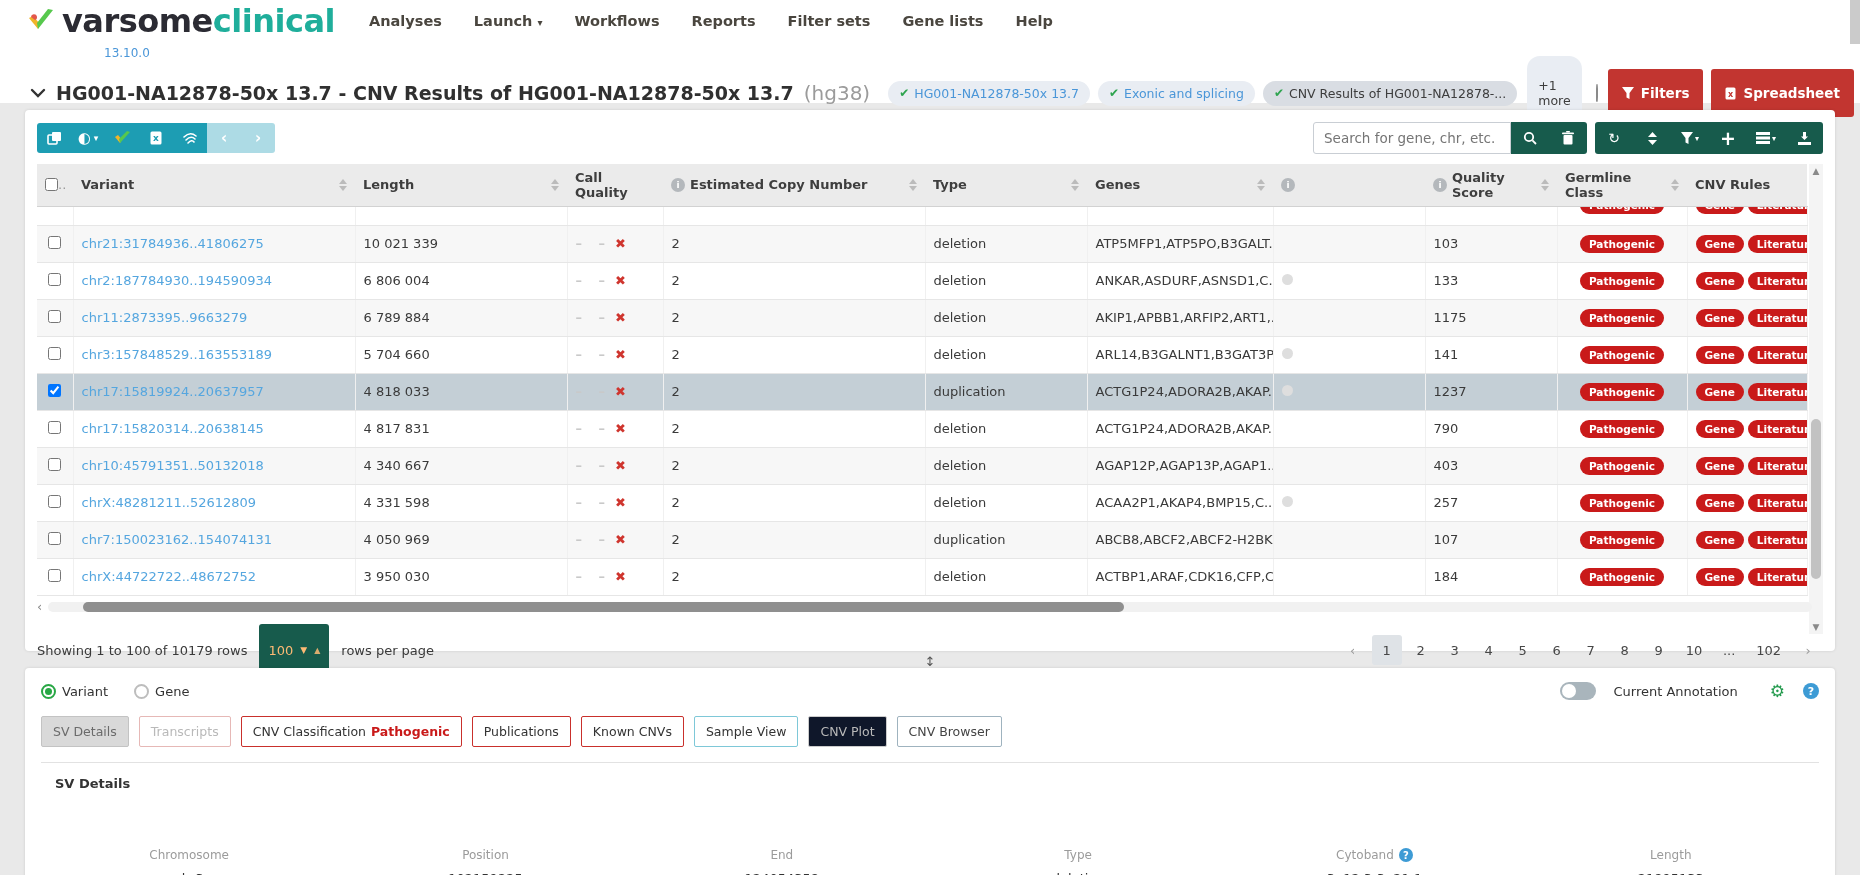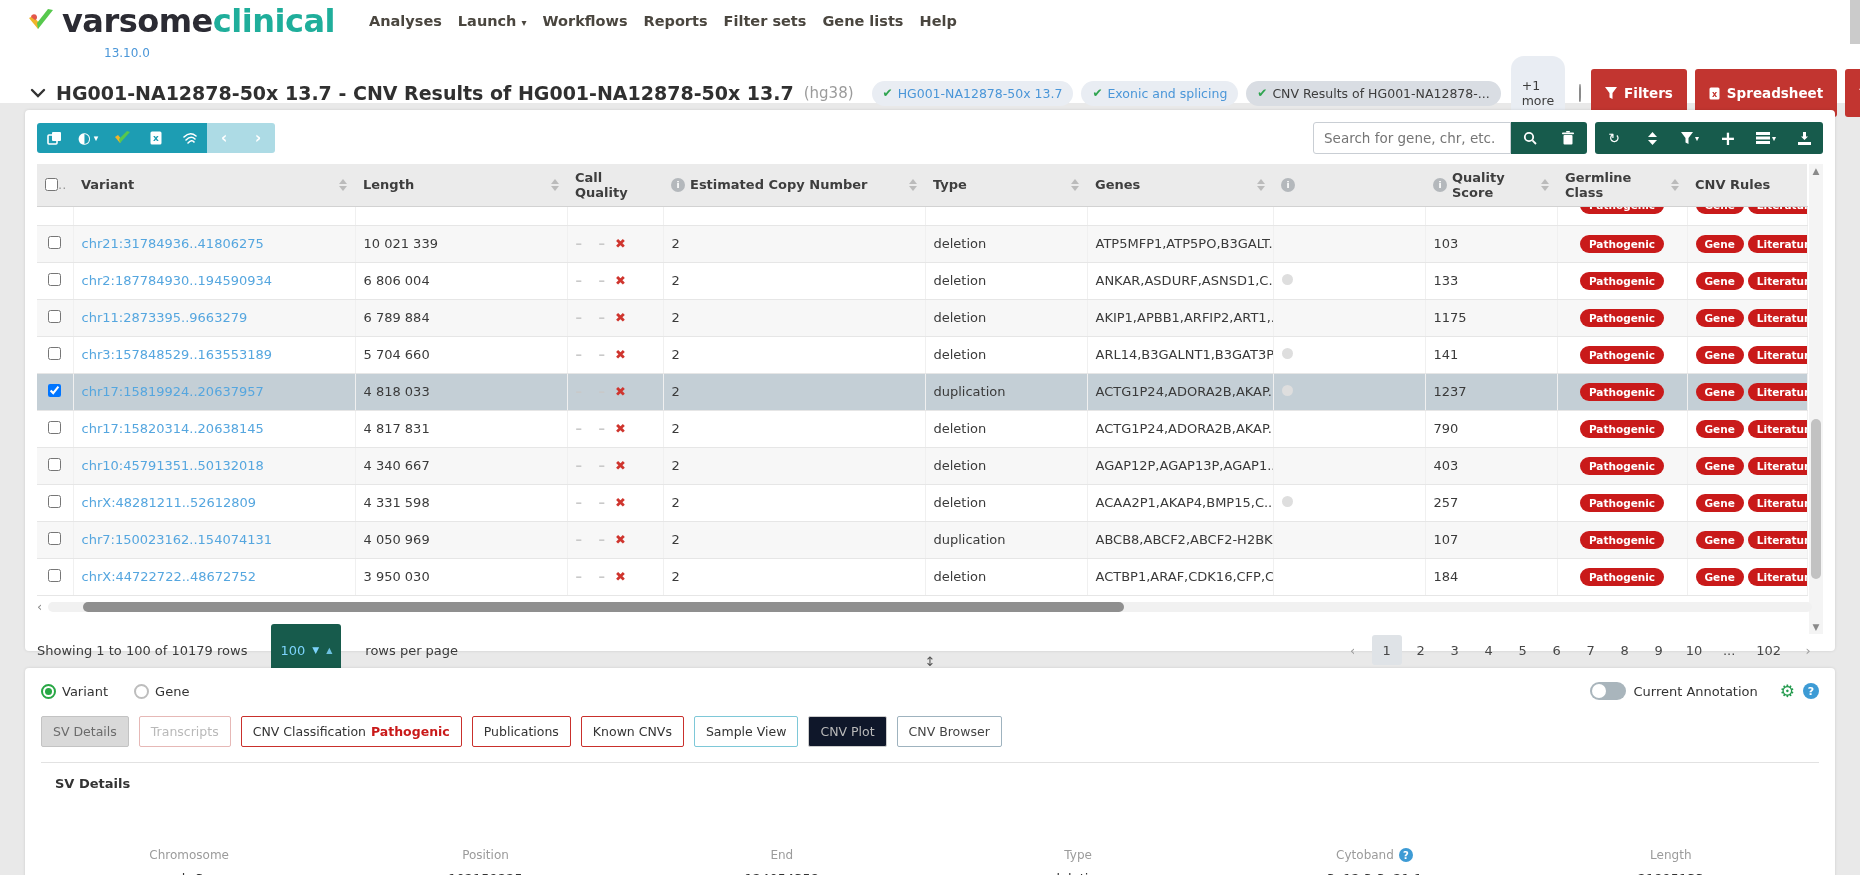--- a/index.html
+++ b/index.html
@@ -6,30 +6,30 @@
   html,body { width:1860px; height:875px; overflow:hidden;
     font-family:"DejaVu Sans","Liberation Sans",sans-serif; background:#e9e9e9; color:#3a3a3a; }
 
   
   .topzone { position:absolute; left:0; top:0; width:1860px; height:103px; background:#ffffff; }
   .navbar { display:flex; align-items:center; height:42px; padding:0 26px; }
   .logo { display:flex; align-items:center; gap:6px; margin-right:34px; position:relative; }
   .logo .word { font-size:32px; font-weight:700; letter-spacing:-0.5px; }
   .logo .w1 { color:#2b2b33; } .logo .w2 { color:#1fae9b; }
   .version { position:absolute; left:78px; top:44px; font-size:12px; color:#4a96d8; }
-  .menu { display:flex; gap:16px; }
+  .menu { display:flex; gap:32px; }
   .menu .mi { font-size:14.5px; font-weight:700; color:#4a463f; cursor:pointer; white-space:nowrap; }
   .nav-right { margin-left:auto; display:flex; gap:26px; align-items:center; }
   .caret { display:none; font-size:10px; } .caret.show { display:inline; }
   .winscroll { position:absolute; right:0; top:0; width:10px; height:44px; background:#cbcbcb; }
 
   
   .titlerow { display:flex; align-items:center; padding:14px 26px 0 30px; gap:10px; }
   .pagetitle { font-size:19px; font-weight:700; color:#303030; white-space:nowrap; }
-  .genome { font-size:15px; color:#9b9b9b; margin-right:8px; }
+  .genome { font-size:20px; color:#9b9b9b; margin-right:8px; }
   .badge { display:inline-flex; align-items:center; gap:5px; border-radius:13px; padding:5px 11px;
     font-size:12.5px; white-space:nowrap; }
   .badge .chk { color:#2ea44f; font-weight:700; font-size:12px; }
   .morepill { background:#e9edf3; color:#3d3d3d; border-radius:13px; padding:22px 11px; font-size:12.5px; }
   .bubble { width:18px; height:18px; border:1.6px solid #8a8a8a; border-radius:50% 50% 50% 2px; margin-left:4px; }
   .hbtns { margin-left:auto; display:flex; gap:8px; }
   .rbtn { background:#c23530; color:#fff; border:none; border-radius:3px; padding:8px 14px;
     font-size:13.5px; font-weight:600; display:inline-flex; align-items:center; gap:7px; cursor:pointer;
     font-family:inherit; }
 
@@ -94,22 +94,22 @@
   .vscroll .arr.bot { position:absolute; bottom:0; left:0; right:0; }
 
   
   .hscroll { display:flex; align-items:center; gap:6px; margin-top:4px; height:14px; }
   .hscroll .harr { color:#8a8a8a; font-size:13px; line-height:12px; cursor:pointer; }
   .htrack { flex:1; height:10px; background:#f1f1f1; border-radius:5px; position:relative; }
   .hthumb { position:absolute; left:2%; top:0; width:59%; height:10px; background:#8f8f8f; border-radius:5px; }
 
   
   .pagerow { display:flex; align-items:center; margin-top:10px; font-size:13px; color:#3a3a3a; }
-  .psize { background:#175b4c; color:#7dd3fc; border:none; border-radius:3px; padding:19px 9px;
-    margin:0 24px; font-size:13px; display:inline-flex; align-items:center; gap:7px; cursor:pointer;
+  .psize { background:#175b4c; color:#fdba74; border:none; border-radius:3px; padding:19px 9px;
+    margin:0 12px; font-size:13px; display:inline-flex; align-items:center; gap:7px; cursor:pointer;
     font-family:inherit; }
   .psize .cd { font-size:9px; } .psize .cu { font-size:8px; opacity:.85; }
   .pages { margin-left:auto; display:flex; align-items:center; gap:4px; }
   .pg { min-width:30px; height:30px; border:none; background:transparent; color:#474747;
     font-size:13px; border-radius:3px; cursor:pointer; font-family:inherit; padding:0 8px; }
   .pg.active { background:#dfe3e7; }
   .pg.nav { color:#999; }
 
   
   .resizer { position:absolute; left:0; top:651px; width:1860px; height:17px; text-align:center; }
@@ -118,21 +118,21 @@
   
   .bcard { position:absolute; left:25px; top:668px; width:1810px; height:240px; background:#fff;
     border-radius:4px 4px 0 0; box-shadow:0 0 3px rgba(0,0,0,.12); padding:13px 16px 0 16px; }
   .modes { display:flex; align-items:center; gap:26px; }
   .radio { width:15px; height:15px; border-radius:50%; border:2px solid #bdbdbd; display:inline-block;
     position:relative; vertical-align:-3px; margin-right:6px; background:#fff; }
   .radio.sel { border-color:#28a745; }
   .radio.sel::after { content:""; position:absolute; left:2px; top:2px; width:7px; height:7px;
     border-radius:50%; background:#28a745; }
   .modelabel { font-size:13px; color:#333; cursor:pointer; }
-  .annot { margin-left:auto; display:flex; align-items:center; gap:8px; }
+  .annot { margin-left:auto; display:flex; align-items:center; gap:18px; }
   .switch { width:36px; height:18px; border-radius:9px; background:#a9b5bc; position:relative; cursor:pointer; }
   .switch::after { content:""; position:absolute; left:2px; top:2px; width:14px; height:14px;
     border-radius:50%; background:#fff; }
   .annot .lbl { font-size:13px; color:#333; }
   .gear { color:#249b4e; font-size:17px; cursor:pointer; margin-left:14px; }
   .helpq { width:16px; height:16px; border-radius:50%; background:#3d9bd5; color:#fff; font-size:11px;
     font-weight:700; display:inline-flex; align-items:center; justify-content:center; cursor:pointer; }
   .tabs { display:flex; gap:10px; margin-top:15px; }
   .tab { border:1px solid #c7c7c7; background:#fff; border-radius:2px; padding:7px 11px;
     font-size:12.5px; cursor:pointer; white-space:nowrap; font-family:inherit; }

